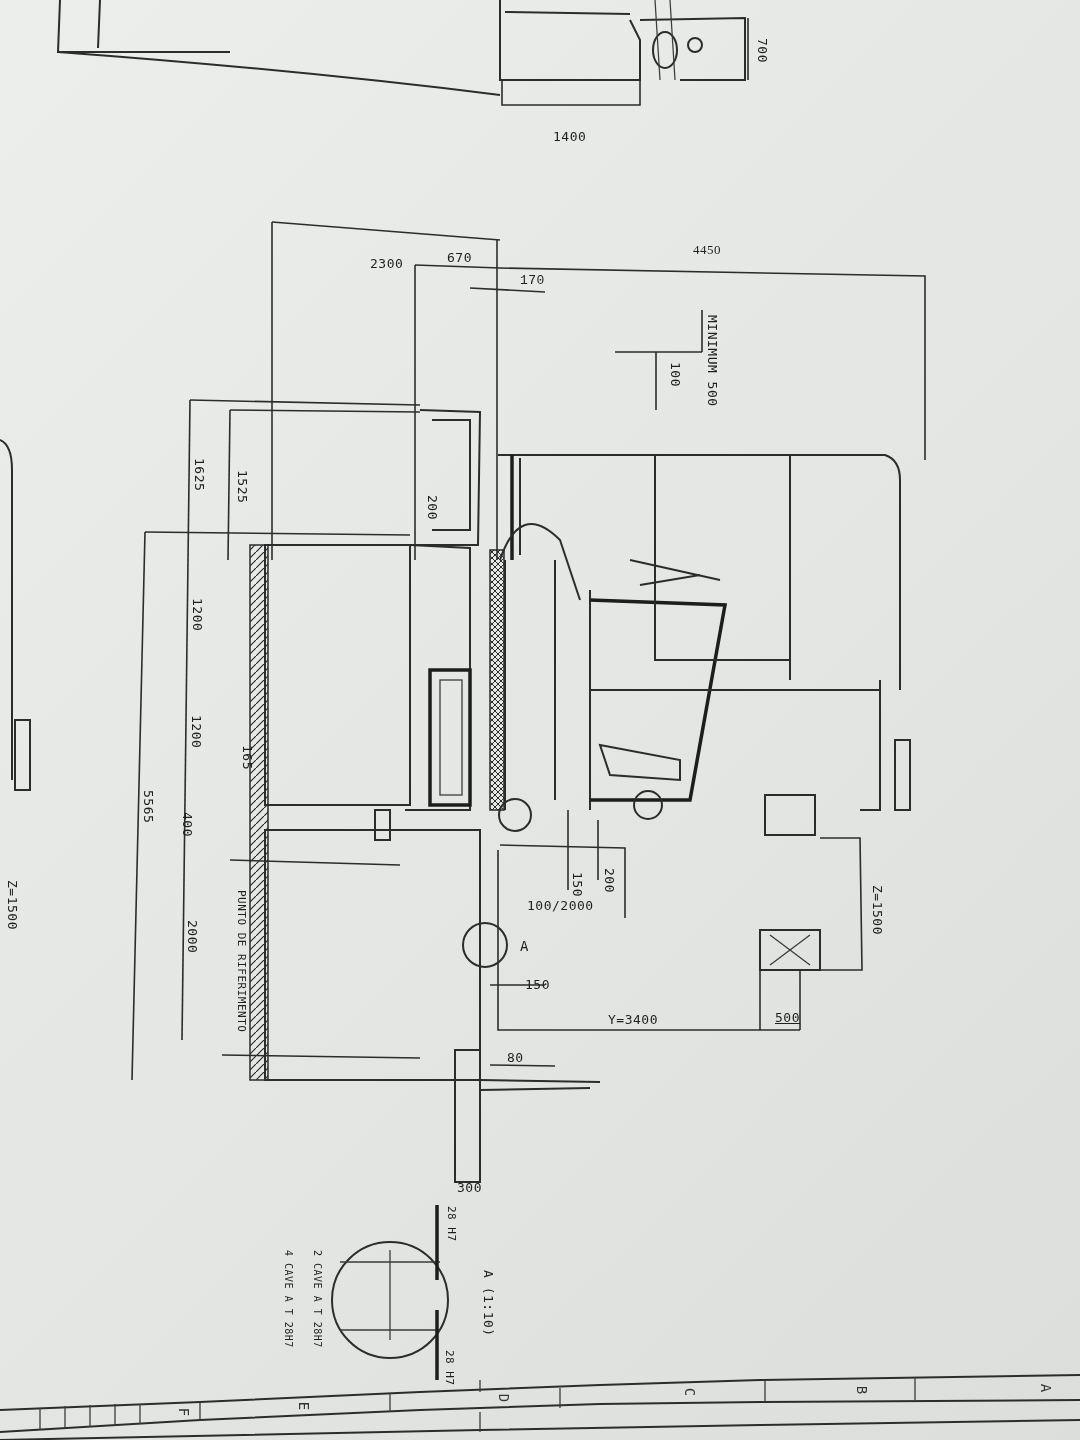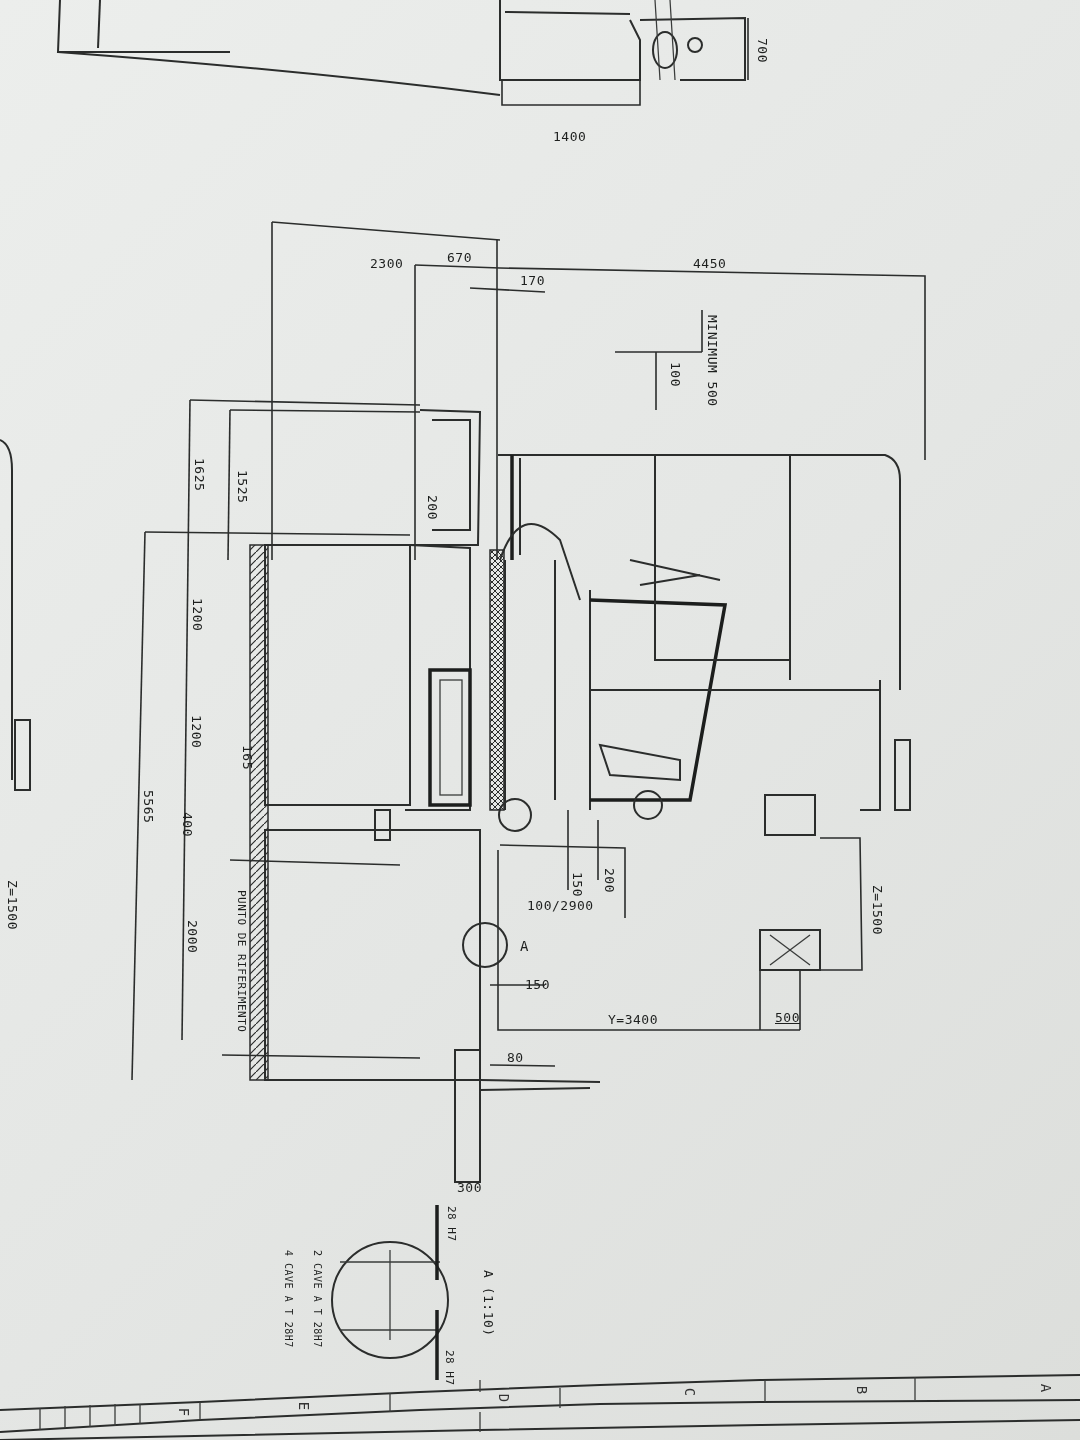--- a/index.html
+++ b/index.html
@@ -160,37 +160,37 @@
       <line x1="0" y1="6" x2="6" y2="0" stroke="#2b2d2c" stroke-width="1"></line>
       <line x1="0" y1="0" x2="6" y2="6" stroke="#2b2d2c" stroke-width="1"></line>
     </pattern>
   </defs>
 </svg>
 
 <span class="lbl" style="left:553px;top:87px;margin-top:42px;">1400</span>
 <span class="lbl rot" style="left:770px;top:38px;">700</span>
 <span class="lbl" style="left:370px;top:210px;margin-top:46px;">2300</span>
 <span class="lbl" style="left:447px;top:250px;">670</span>
-<span class="lbl" style="left:520px;top:273px;">170</span>
-<span class="lbl" style="left:693px;top:256px;">4450</span>
+<span class="lbl" style="left:520px;top:273px;font-family:Liberation Mono, monospace;">170</span>
+<span class="lbl" style="left:693px;top:242px;font-family:Liberation Serif, serif;">4450</span>
 <span class="lbl rot" style="left:683px;top:362px;">100</span>
 <span class="lbl rot" style="left:720px;top:315px;">MINIMUM 500</span>
 <span class="lbl rot" style="left:207px;top:458px;">1625</span>
 <span class="lbl rot" style="left:250px;top:470px;">1525</span>
 <span class="lbl rot" style="left:440px;top:495px;">200</span>
 <span class="lbl rot" style="left:205px;top:598px;">1200</span>
 <span class="lbl rot" style="left:204px;top:715px;">1200</span>
 <span class="lbl rot" style="left:255px;top:745px;">165</span>
 <span class="lbl rot" style="left:156px;top:790px;">5565</span>
 <span class="lbl rot" style="left:195px;top:812px;">400</span>
 <span class="lbl rot" style="left:200px;top:920px;">2000</span>
 <span class="lbl rot" style="left:248px;top:890px;font-size:11px;">PUNTO DE RIFERIMENTO</span>
 <span class="lbl rot" style="left:585px;top:872px;">150</span>
 <span class="lbl rot" style="left:617px;top:868px;">200</span>
-<span class="lbl" style="left:527px;top:898px;">100/2900</span>
+<span class="lbl" style="left:527px;top:898px;">100/2000</span>
 <span class="lbl rot" style="left:885px;top:885px;">Z=1500</span>
 <span class="lbl" style="left:520px;top:938px;font-size:14px;">A</span>
 <span class="lbl" style="left:525px;top:977px;">150</span>
 <span class="lbl" style="left:608px;top:1012px;">Y=3400</span>
 <span class="lbl" style="left:775px;top:1010px;text-decoration:underline;">500</span>
 <span class="lbl" style="left:507px;top:1050px;">80</span>
 <span class="lbl" style="left:457px;top:1180px;text-align:center;">300</span>
 <span class="lbl rot" style="left:458px;top:1206px;font-size:11px;">28 H7</span>
 <span class="lbl rot" style="left:496px;top:1270px;">A (1:10)</span>
 <span class="lbl rot" style="left:456px;top:1350px;font-size:11px;">28 H7</span>

